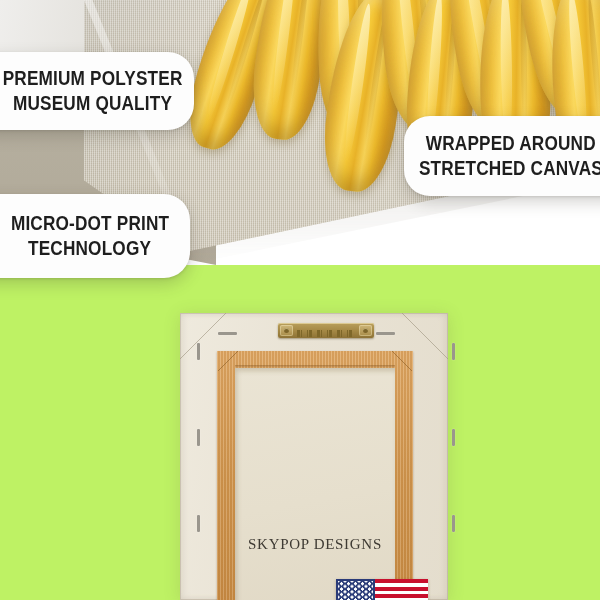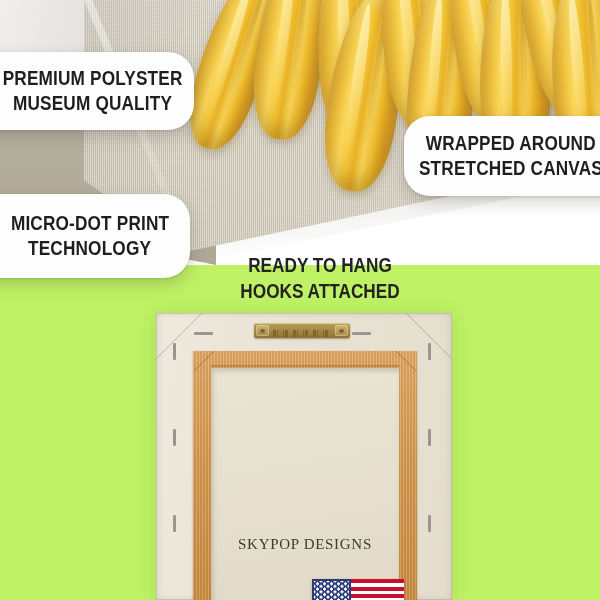--- a/index.html
+++ b/index.html
@@ -113,21 +113,21 @@
   #caption-ready{
     position:absolute; left:202px; top:252px; width:236px;
     text-align:center; color:#232323;
     font-size:20px; font-weight:700; line-height:1.30;
     font-family:"Liberation Sans","DejaVu Sans",sans-serif;
   }
   #caption-ready span{ display:block; white-space:nowrap; transform:scaleX(.86); }
 
   
   #canvas-back{
-    position:absolute; left:156px; top:313px; width:296px; height:287px;
+    position:absolute; left:180px; top:313px; width:268px; height:287px;
     background:linear-gradient(100deg,#efeade 0%,#e9e3d5 40%,#e4ddcd 100%);
     box-shadow:0 2px 16px rgba(90,82,64,.16);
   }
   
   .mitre{
     position:absolute; left:0; top:0; width:46px; height:46px;
     border-top:none;
     background:linear-gradient(135deg,rgba(0,0,0,0) 49.3%,rgba(150,140,118,.55) 49.6%,rgba(150,140,118,.55) 50.4%,rgba(0,0,0,0) 50.7%);
   }
   .mitre.tr{ left:auto; right:0; transform:scaleX(-1); }
@@ -259,24 +259,20 @@
   <div class="pill" id="pill-wrapped">
     <span>WRAPPED AROUND</span>
     <span>STRETCHED CANVAS</span>
   </div>
 
   <div class="pill" id="pill-microdot">
     <span>MICRO-DOT PRINT</span>
     <span>TECHNOLOGY</span>
   </div>
 
-  <div id="caption-ready">
-    <span>READY TO HANG</span>
-    <span>HOOKS ATTACHED</span>
-  </div>
 
   <div id="canvas-back">
     <div class="mitre"></div>
     <div class="mitre tr"></div>
     <div class="edge-shade"></div>
 
     <div class="staple h" style="left:38px;  top:19px;"></div>
     <div class="staple h" style="left:196px; top:19px;"></div>
     <div class="staple v" style="left:17px;  top:30px;"></div>
     <div class="staple v" style="left:17px;  top:116px;"></div>

